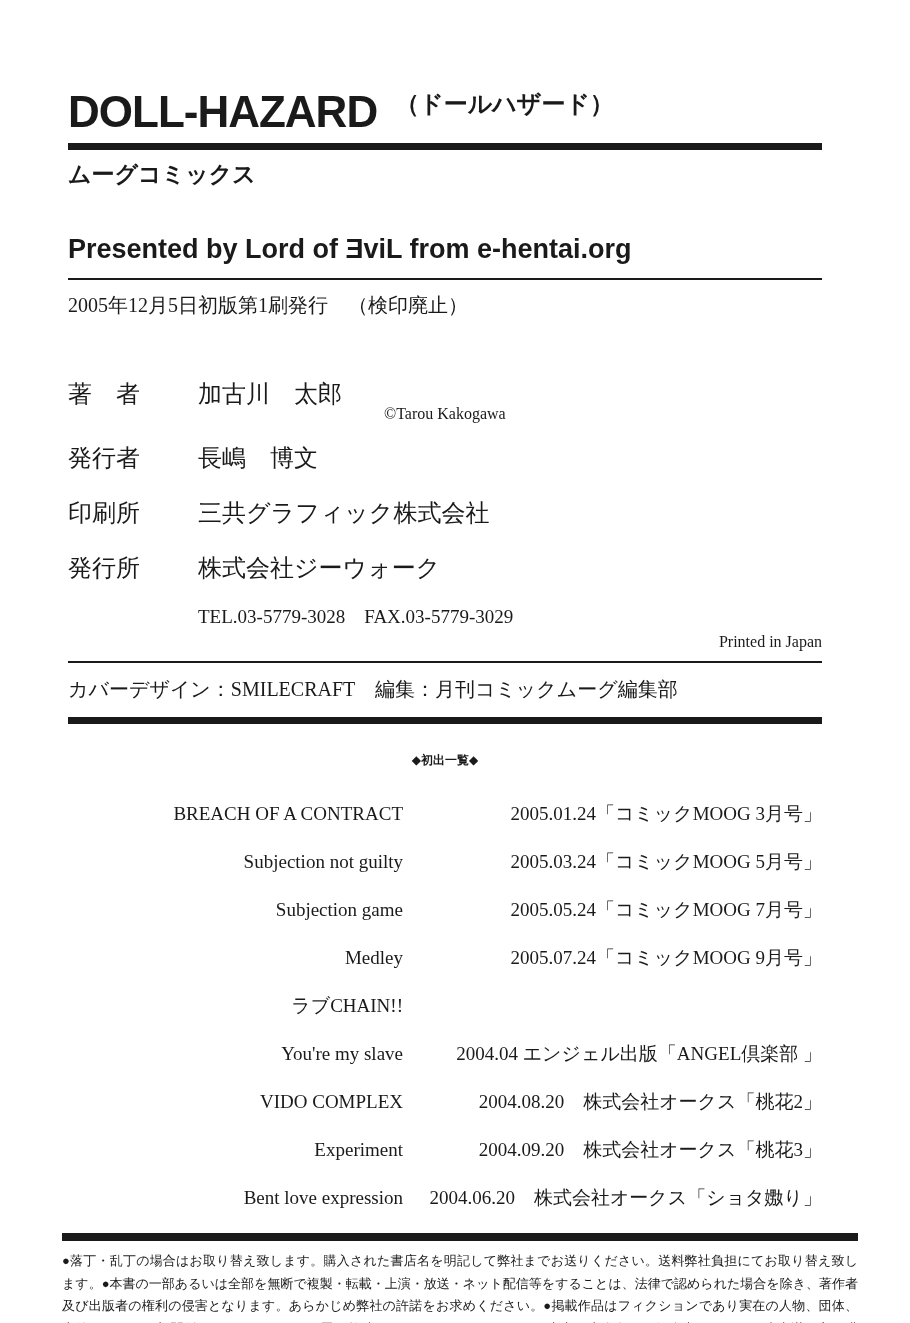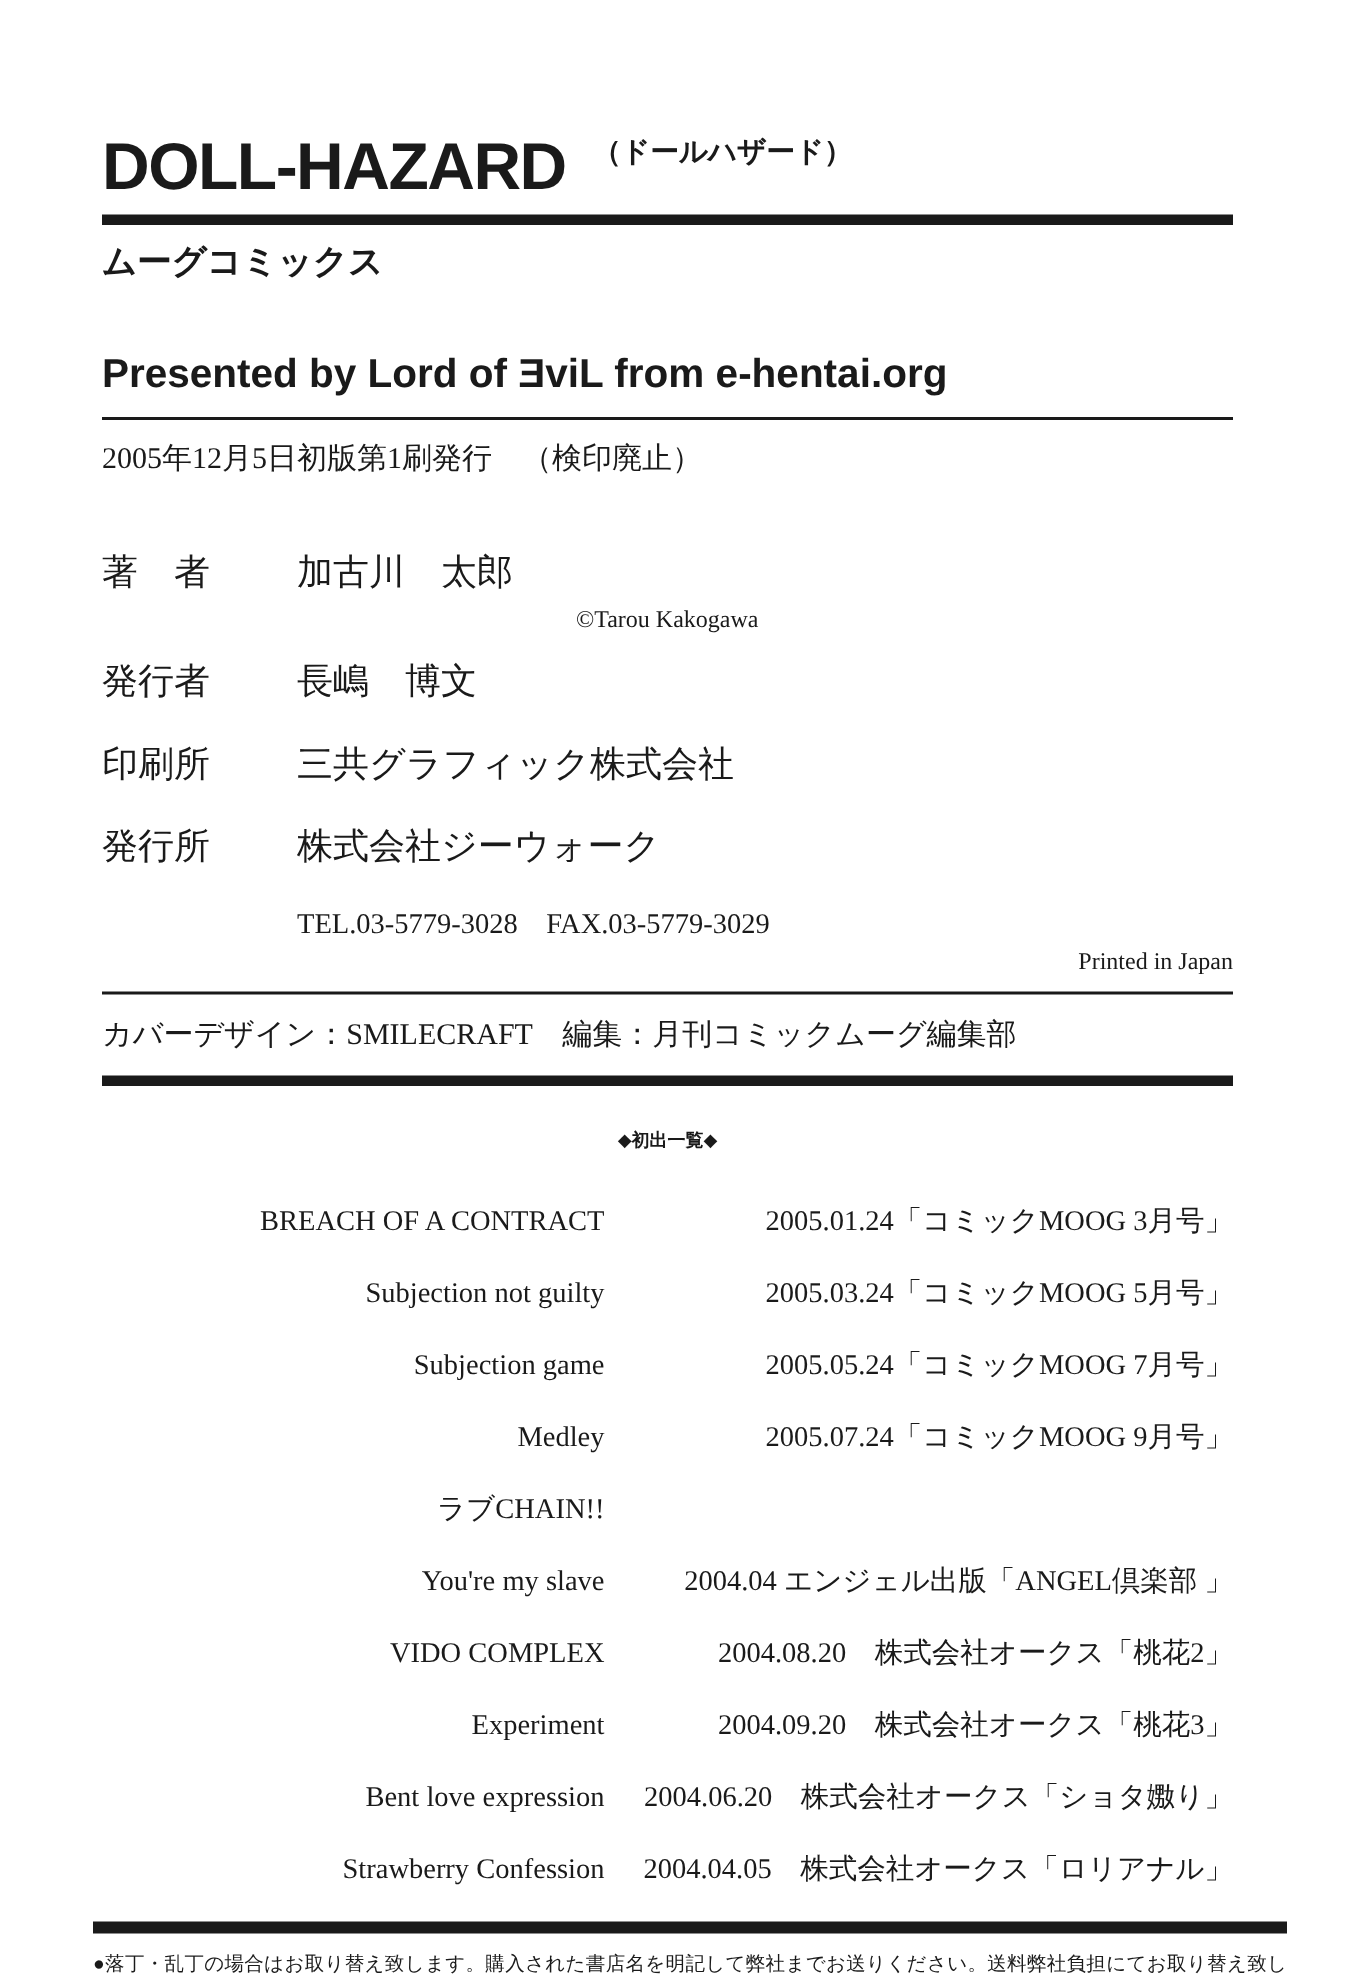--- a/index.html
+++ b/index.html
@@ -17,39 +17,39 @@
   .rule.heavy { height:8px; }
 
   
   .title-row { display:flex; align-items:flex-start; }
   .book-title {
     margin:0; font-family:"Liberation Sans","DejaVu Sans",sans-serif;
     font-weight:bold; font-size:44px; line-height:1.1; letter-spacing:-1px;
   }
   .title-reading {
     font-family:"Liberation Sans","DejaVu Sans",sans-serif;
-    font-weight:bold; font-size:19px; margin-left:18px;
+    font-weight:bold; font-size:24px; margin-left:18px;
   }
   .title-divider { margin-top:7px; }
   .imprint {
     font-family:"Liberation Sans","DejaVu Sans",sans-serif;
     font-weight:bold; font-size:23px; margin-top:9px;
   }
 
   .credit-line {
     margin-top:44px;
     font-family:"Liberation Sans","DejaVu Sans",sans-serif;
     font-weight:bold; font-size:27px;
   }
   .credit-divider { margin-top:13px; }
   .edition-line { margin-top:12px; font-size:20px; }
 
   
   .colophon { margin-top:46px; }
-  .colophon-row { display:flex; align-items:flex-start; margin-bottom:15px; font-size:24px; }
+  .colophon-row { display:flex; align-items:center; margin-bottom:15px; font-size:24px; }
   .colophon-label { width:130px; flex:0 0 130px; }
   .colophon-extra { margin-left:42px; font-size:16px;margin-top:40px; }
   .address-block { margin-left:130px; font-size:19px; line-height:28px; margin-top:3px; }
   .printed-in { text-align:right; font-size:16px; margin-top:2px; }
 
   .pub-divider-thin { margin-top:10px; }
   .design-credit { margin-top:13px; font-size:20px; }
   .design-divider { margin-top:14px; }
 
   
@@ -161,24 +161,20 @@
       <div class="pub-row">
         <span class="pub-title">Experiment</span>
         <span class="pub-source">2004.09.20　株式会社オークス「桃花3」</span>
       </div>
 
       <div class="pub-row">
         <span class="pub-title">Bent love expression</span>
         <span class="pub-source">2004.06.20　株式会社オークス「ショタ嫐り」</span>
       </div>
 
-      <div class="pub-row">
-        <span class="pub-title">Strawberry Confession</span>
-        <span class="pub-source">2004.04.05　株式会社オークス「ロリアナル」</span>
-      </div>
 
   </section>
 
   <footer>
     <div class="rule heavy legal-rule"></div>
     <p class="legal-text">●落丁・乱丁の場合はお取り替え致します。購入された書店名を明記して弊社までお送りください。送料弊社負担にてお取り替え致します。●本書の一部あるいは全部を無断で複製・転載・上演・放送・ネット配信等をすることは、法律で認められた場合を除き、著作者及び出版者の権利の侵害となります。あらかじめ弊社の許諾をお求めください。●掲載作品はフィクションであり実在の人物、団体、事件などには一切関係ありません。また犯罪を教唆するものではありません。●本書は大人向けの娯楽書であり、18歳未満の方の購入・閲覧・所持を禁じます。また、18歳未満の方への販売・陳列・貸与・譲渡・回覧を禁じます。</p>
   </footer>
 
 </div>
 

